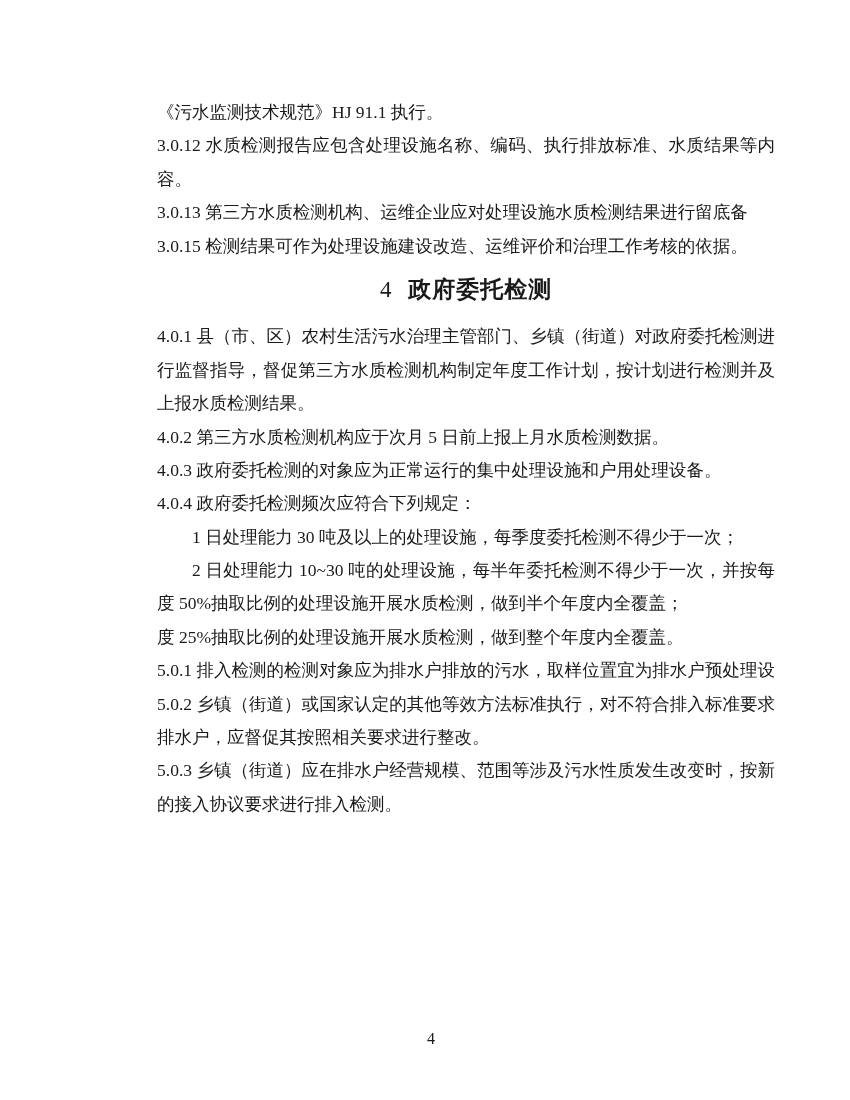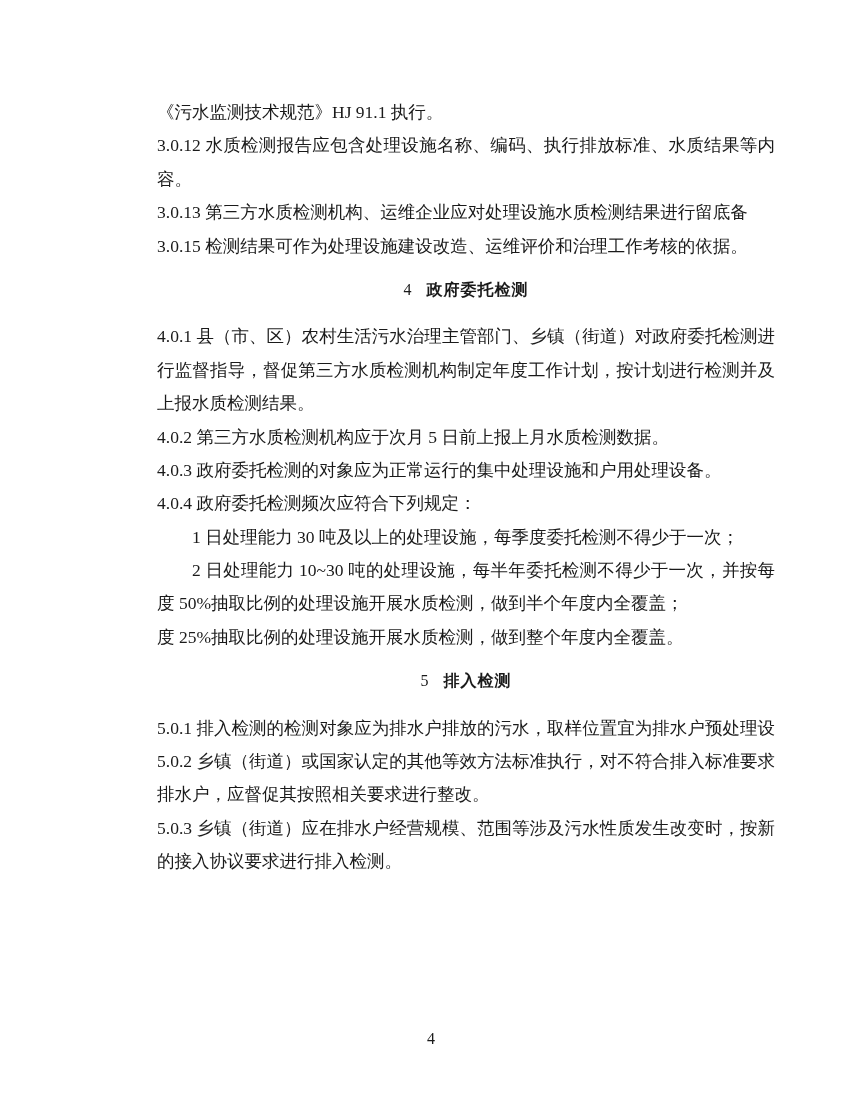--- a/index.html
+++ b/index.html
@@ -42,21 +42,21 @@
   }
   
   .ln.ind {
     text-indent: 2em;
   }
   .heading {
     margin: 10px 0 14px 0;
     height: 33.4px;
     line-height: 33.4px;
     text-align: center;
-    font-size: 16px;
+    font-size: 23px;
     overflow: hidden;
   }
   .heading .num {
     font-family: "Liberation Serif", "DejaVu Serif", serif;
     font-weight: 400;
     margin-right: 11px;
   }
   .heading .ttl {
     font-family: "Liberation Sans", "DejaVu Sans", sans-serif;
     font-weight: 700;
@@ -104,24 +104,20 @@
 
     <div class="ln">4.0.4 政府委托检测频次应符合下列规定：</div>
 
     <div class="ln ind">1 日处理能力 30 吨及以上的处理设施，每季度委托检测不得少于一次；</div>
 
     <div class="ln fill ind">2 日处理能力 10~30 吨的处理设施，每半年委托检测不得少于一次，并按每季</div>
     <div class="ln">度 50%抽取比例的处理设施开展水质检测，做到半个年度内全覆盖；</div>
 
     <div class="ln">度 25%抽取比例的处理设施开展水质检测，做到整个年度内全覆盖。</div>
 
-    <h2 class="heading">
-      <span class="num">5</span>
-      <span class="ttl">排入检测</span>
-    </h2>
 
     <div class="ln fill">5.0.1 排入检测的检测对象应为排水户排放的污水，取样位置宜为排水户预处理设</div>
 
     <div class="ln fill">5.0.2 乡镇（街道）或国家认定的其他等效方法标准执行，对不符合排入标准要求的</div>
     <div class="ln">排水户，应督促其按照相关要求进行整改。</div>
 
     <div class="ln fill">5.0.3 乡镇（街道）应在排水户经营规模、范围等涉及污水性质发生改变时，按新</div>
     <div class="ln">的接入协议要求进行排入检测。</div>
 
   </main>

